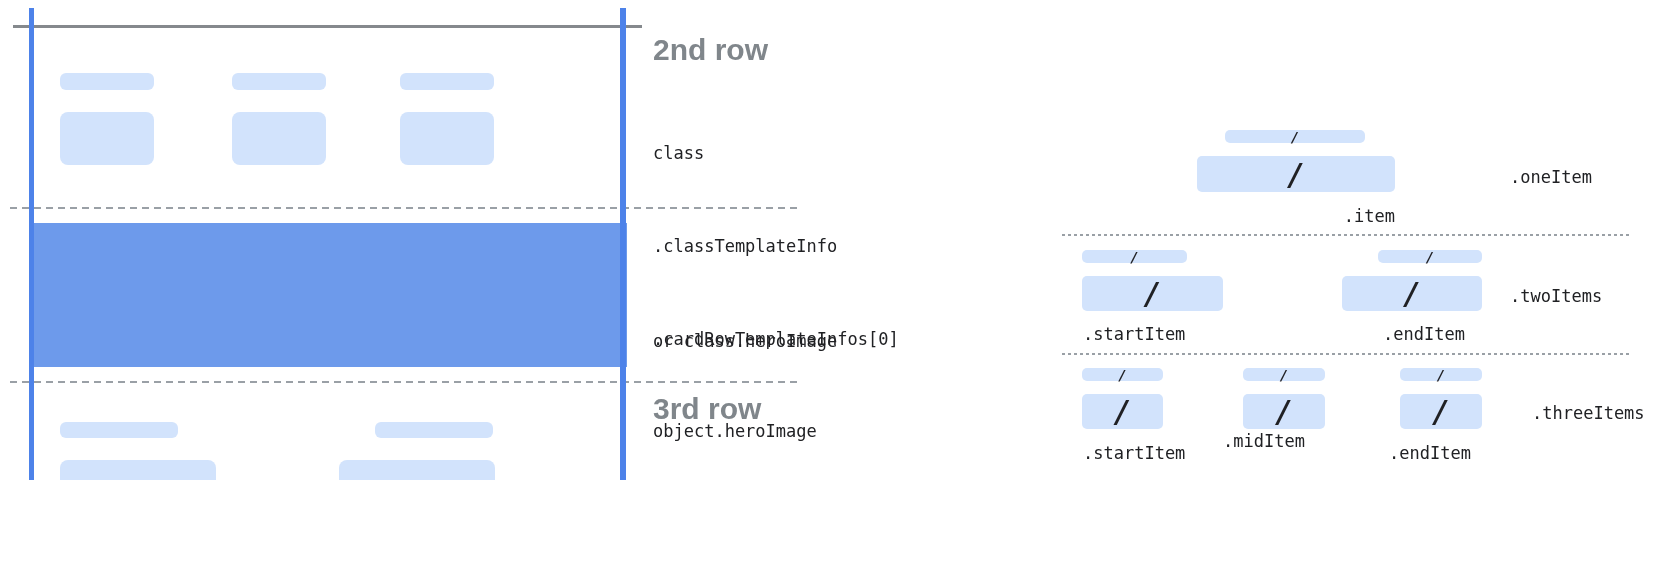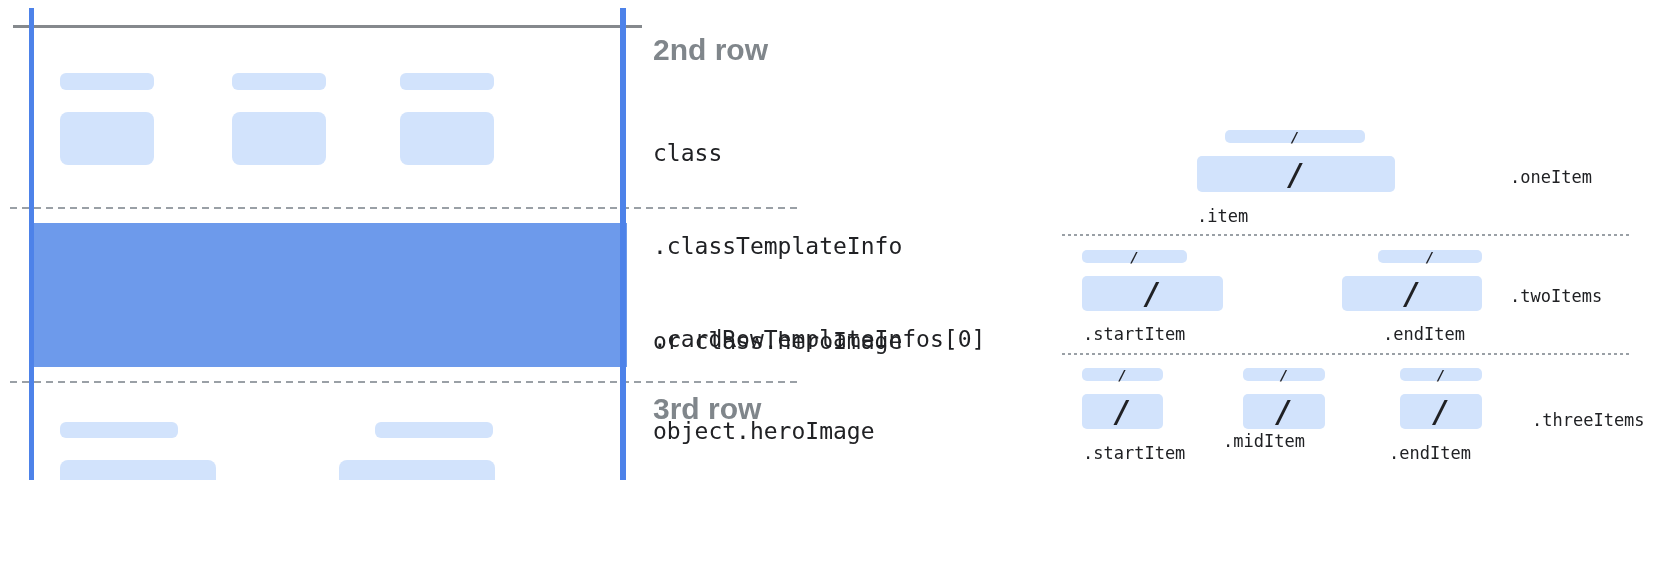--- a/index.html
+++ b/index.html
@@ -25,21 +25,21 @@
     display:flex;align-items:center;justify-content:center;
     color:#202124;font-family:"DejaVu Sans Mono", monospace;
     font-style:italic;font-weight:bold;}
   .ibar.sm{font-size:14px;}
   .ibar.lg{font-size:30px;}
   
   .heading{position:absolute;font-size:30px;font-weight:bold;color:#80868b;
     line-height:1.1;white-space:nowrap;}
   .code{position:absolute;font-family:"DejaVu Sans Mono", monospace;
     color:#202124;white-space:pre;}
-  .code.mid{font-size:23px;line-height:31px;}
+  .code.mid{font-size:17px;line-height:31px;}
   .code.rt{font-size:17px;line-height:26px;}
 </style>
 </head>
 <body>
 
 <div id="scene">
 
   <div>
 
     <div class="hero" style="left:29px;top:223px;width:598px;height:144px;"></div>
@@ -88,21 +88,21 @@
 
   <div>
 
     <div>
       <div class="ibar sm" style="left:1225px;top:130px;width:140px;height:13px;">
         <span>/</span>
       </div>
       <div class="ibar lg" style="left:1197px;top:156px;width:198px;height:36px;">
         <span>/</span>
       </div>
-      <div class="code rt" style="left:1197px;top:203px;width:198px;text-align:left;">.item</div>
+      <div class="code rt" style="left:1197px;top:203px;width:198px;text-align:right;">.item</div>
       <div class="code rt" style="left:1510px;top:164px;">.oneItem</div>
     </div>
 
     <div class="dash-fine" style="left:1062px;top:234px;width:570px;"></div>
 
     <div>
       <div class="ibar sm" style="left:1082px;top:250px;width:105px;height:13px;">
         <span>/</span>
       </div>
       <div class="ibar lg" style="left:1082px;top:276px;width:141px;height:35px;">
@@ -136,17 +136,17 @@
       </div>
       <div class="ibar sm" style="left:1400px;top:368px;width:82px;height:13px;">
         <span>/</span>
       </div>
       <div class="ibar lg" style="left:1400px;top:394px;width:82px;height:35px;">
         <span>/</span>
       </div>
       <div class="code rt" style="left:1083px;top:440px;">.startItem</div>
       <div class="code rt" style="left:1223px;top:428px;">.midItem</div>
       <div class="code rt" style="left:1389px;top:440px;">.endItem</div>
-      <div class="code rt" style="left:1532px;top:400px;margin-top:7px;">.threeItems</div>
+      <div class="code rt" style="left:1532px;top:400px;">.threeItems</div>
     </div>
   </div>
 
 </div>
 
 </body></html>

